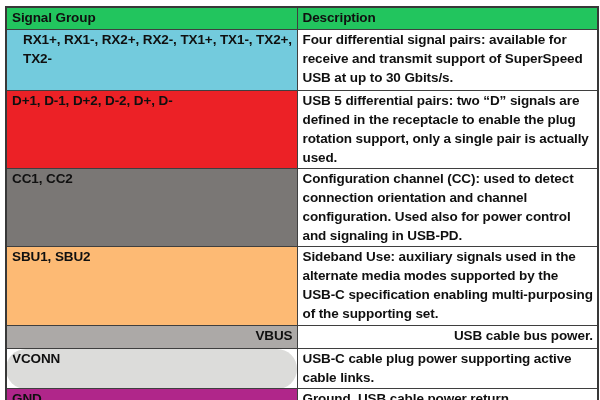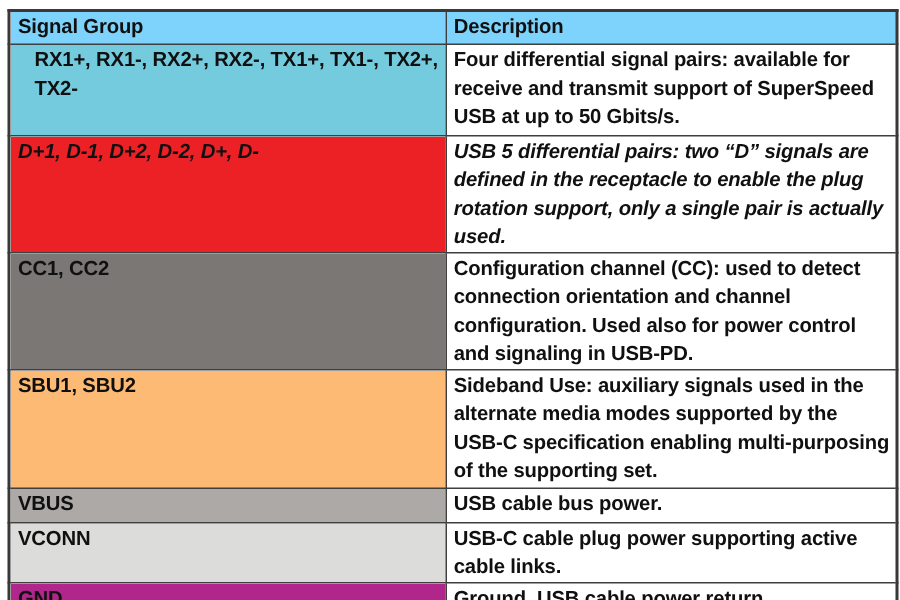--- a/index.html
+++ b/index.html
@@ -29,47 +29,47 @@
     padding: 0px 4px 1px 5px;
     font-size: 13.5px;
     line-height: 19px;
     font-weight: 600;
     color: #101010;
     letter-spacing: -0.1px;
     overflow: hidden;
   }
   col.c-signal { width: 291px; }
   col.c-desc   { width: 301px; }
-  tr.hdr  td { height: 20px; background: #7dd3fc; }
+  tr.hdr  td { height: 20px; background: #22c55e; }
   tr.r0 td { height: 59px; }
-  tr.r1 td { height: 74px; font-style: italic; }
+  tr.r1 td { height: 74px; }
   tr.r2 td { height: 76px; }
   tr.r3 td { height: 77px; }
-  tr.r4 td { height: 21px; }
-  tr.r5 td { height: 37px; }
+  tr.r4 td { height: 21px; text-align: right; }
+  tr.r5 td { height: 37px; border-radius: 20px; }
   tr.r6 td { height: 18px; }
   td.desc-cell { background: #ffffff; }
 </style>
 </head>
 <body>
 
 <div class="table-wrap">
   <table class="signal-table">
     <colgroup>
       <col class="c-signal">
       <col class="c-desc">
     </colgroup>
     <tbody>
       <tr class="hdr">
         <td>Signal Group</td>
         <td>Description</td>
       </tr>
       <tr class="r0">
         <td class="signal-cell" style="background-color: rgb(115, 203, 221); padding-left: 16px;">RX1+, RX1-, RX2+, RX2-, TX1+, TX1-, TX2+, TX2-</td>
-        <td class="desc-cell">Four differential signal pairs: available for receive and transmit support of SuperSpeed USB at up to 50 Gbits/s.</td>
+        <td class="desc-cell">Four differential signal pairs: available for receive and transmit support of SuperSpeed USB at up to 30 Gbits/s.</td>
       </tr>
       <tr class="r1">
         <td class="signal-cell" style="background-color: rgb(236, 33, 38);">D+1, D-1, D+2, D-2, D+, D-</td>
         <td class="desc-cell">USB 5 differential pairs: two “D” signals are defined in the receptacle to enable the plug rotation support, only a single pair is actually used.</td>
       </tr>
       <tr class="r2">
         <td class="signal-cell" style="background-color: rgb(122, 119, 117);">CC1, CC2</td>
         <td class="desc-cell">Configuration channel (CC): used to detect connection orientation and channel configuration. Used also for power control and signaling in USB-PD.</td>
       </tr>
       <tr class="r3">

